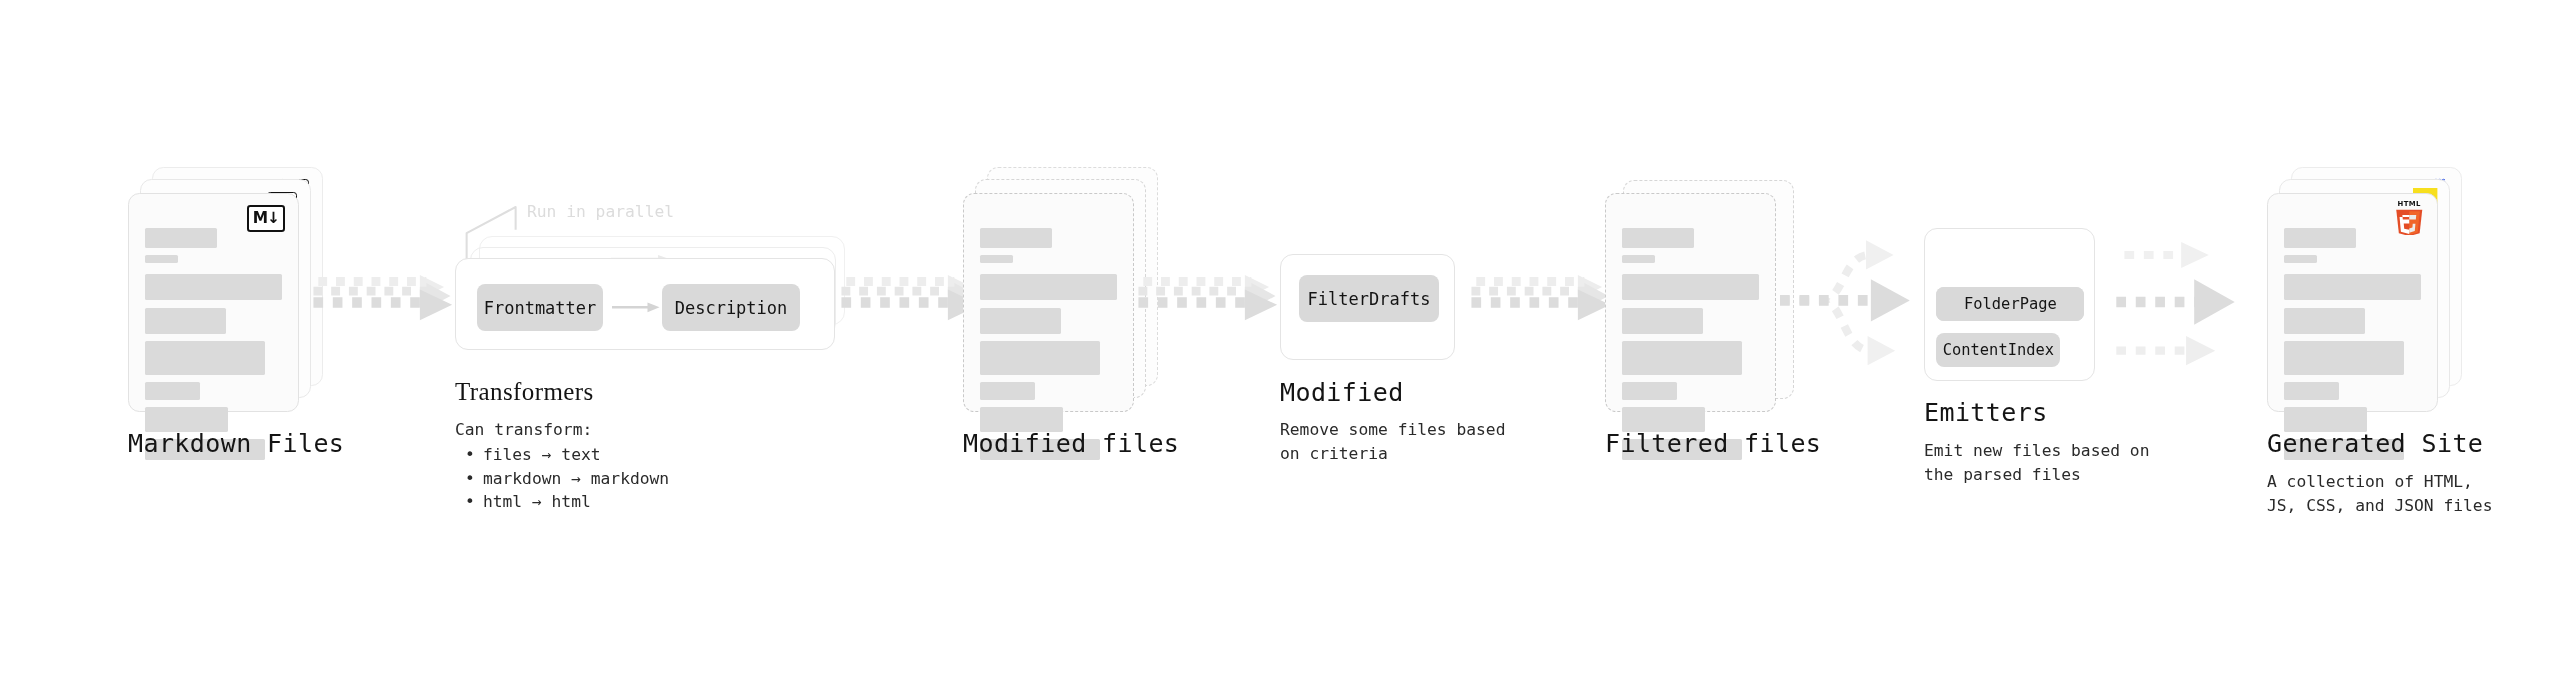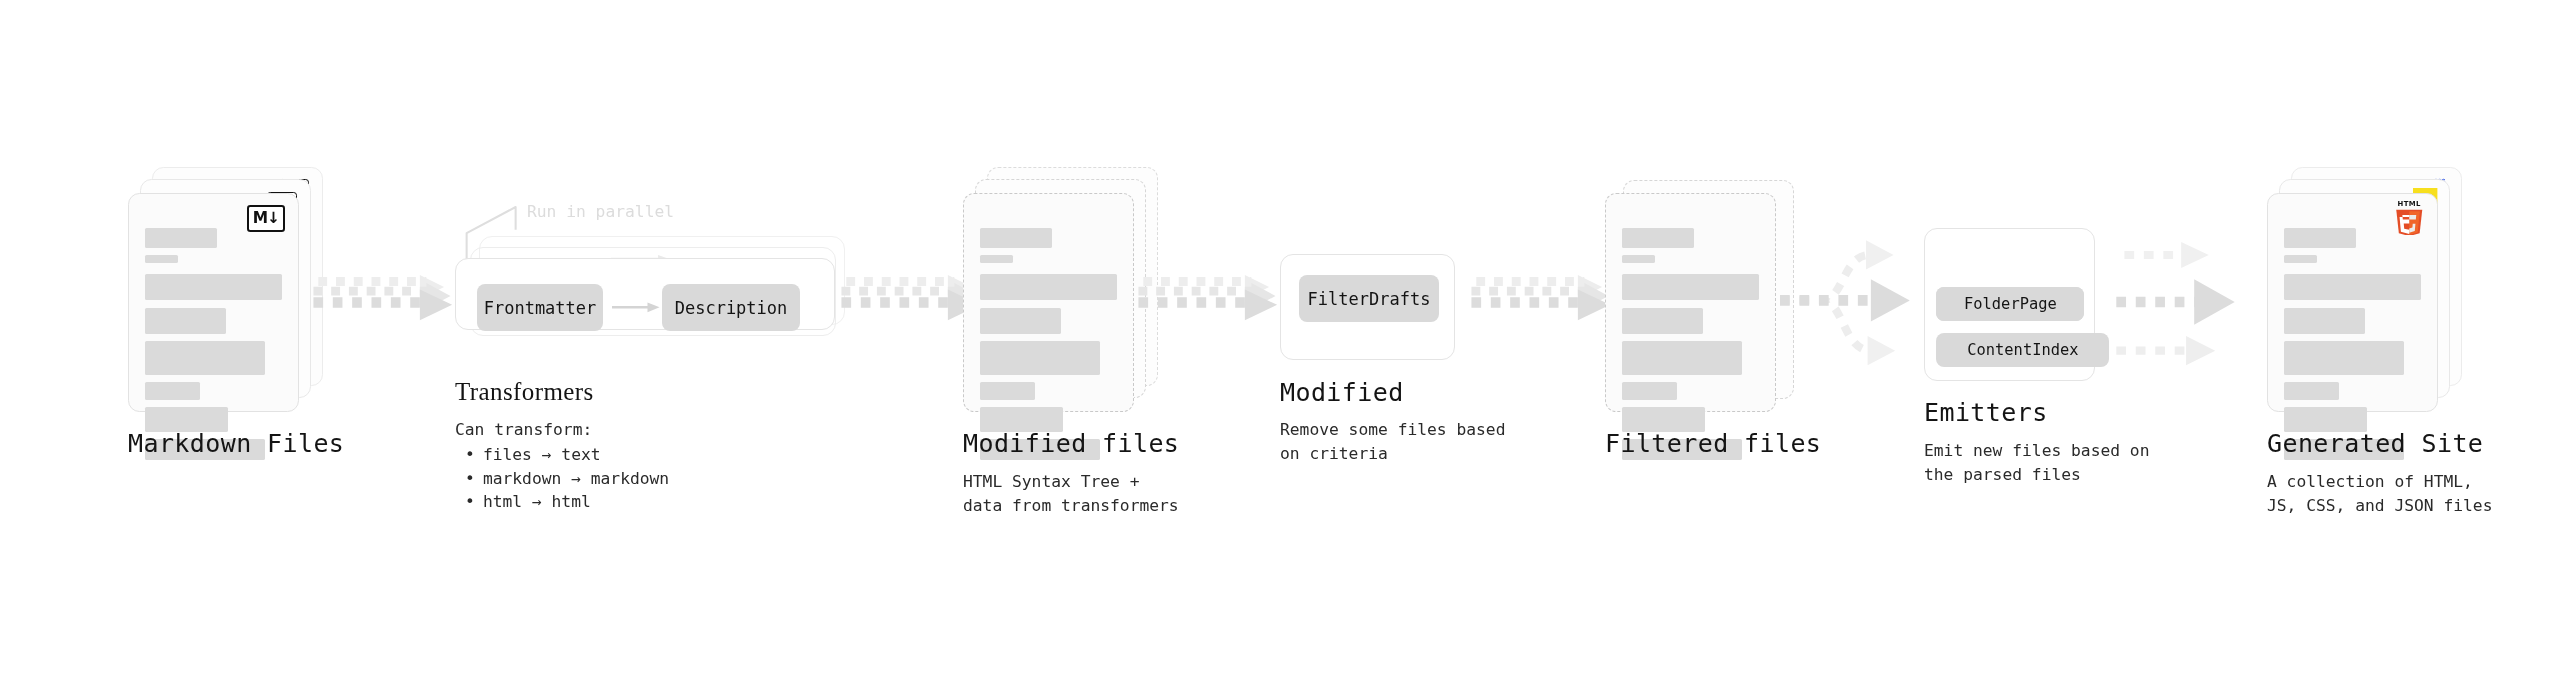--- a/index.html
+++ b/index.html
@@ -178,21 +178,21 @@
           <line x1="0" y1="6" x2="62" y2="6"></line>
         </g>
         <polygon points="58,1 72,6 58,11" fill="#eaeaea"></polygon>
         <g stroke="#e6e6e6" stroke-width="3" fill="none">
           <line x1="0" y1="22" x2="62" y2="22"></line>
         </g>
         <polygon points="58,17 72,22 58,27" fill="#e6e6e6"></polygon>
       </svg>
     </div>
 
-    <div class="pbox" style="left:455px;top:258px;width:380px;height:72px;">
+    <div class="pbox" style="left:455px;top:258px;width:380px;height:92px;">
       <div class="chip" style="left:21px;top:25px;width:126px;height:47px;">Frontmatter</div>
       <div class="chip" style="left:206px;top:25px;width:138px;height:47px;">Description</div>
       <div class="conn" style="left:156px;top:41px;">
         <svg width="50" height="14.6" viewBox="0 0 62 18">
           <line x1="0" y1="9" x2="48" y2="9" stroke="#d4d4d4" stroke-width="3"></line>
           <polygon points="44,3 59,9 44,15" fill="#d4d4d4"></polygon>
         </svg>
       </div>
     </div>
   </div>
@@ -232,22 +232,20 @@
           <div class="fl" style="width: 137px; height: 26px;"></div>
           <div class="fl" style="width: 81px; height: 26px;"></div>
           <div class="fl" style="width: 120px; height: 34px;"></div>
           <div class="fl" style="width: 55px; height: 18px;"></div>
           <div class="fl" style="width: 83px; height: 24.4px;"></div>
           <div class="fl" style="width: 120px; height: 21px;"></div>
         </div>
     </div>
   </div>
   <div class="title" style="position:absolute;left:963px;top:429px;">Modified files</div>
-  <div class="caption" style="position:absolute;left:963px;top:470px;">HTML Syntax Tree +
-data from transformers</div>
 
   <div class="conn" style="left:1138px;top:275px;">
     <svg width="142" height="50" viewBox="0 0 175 62">
       <g stroke="#ededed" stroke-width="11" stroke-dasharray="11 11" fill="none">
         <line x1="6" y1="8" x2="140" y2="8"></line>
       </g>
       <polygon points="132,0 162,15 132,30" fill="#ededed"></polygon>
       <g stroke="#e6e6e6" stroke-width="11" stroke-dasharray="11 11" fill="none">
         <line x1="0" y1="20" x2="146" y2="20"></line>
       </g>
@@ -309,21 +307,21 @@
       </g>
       <polygon points="106,14 140,32 106,50" fill="#f0f0f0"></polygon>
       <polygon points="108,132 142,150 108,168" fill="#f0f0f0"></polygon>
       <polygon points="112,62 160,88 112,114" fill="#dcdcdc"></polygon>
     </svg>
   </div>
 
   <div class="pbox" style="left:1924px;top:228px;width:171px;height:153px;">
     <div class="chip" style="left:11.4px;top:11.4px;width:148px;height:34px;font-size:15.4px;margin-top:47px;">ContentPage</div>
     <div class="chip" style="left:11.4px;top:58px;width:148px;height:34px;font-size:15.4px;">FolderPage</div>
-    <div class="chip" style="left:11.4px;top:104px;width:173px;height:34px;font-size:15.4px;">ContentIndex</div>
+    <div class="chip" style="left:11.4px;top:104px;width:124px;height:34px;font-size:15.4px;">ContentIndex</div>
   </div>
   <div class="title" style="position:absolute;left:1924px;top:398px;">Emitters</div>
   <div class="caption" style="position:absolute;left:1924px;top:439px;">Emit new files based on
 the parsed files</div>
 
   <div class="conn" style="left:2113px;top:229px;">
     <svg width="138" height="146" viewBox="0 0 170 180">
       <g fill="none" stroke-dasharray="12 12">
         <line x1="14" y1="32" x2="96" y2="32" stroke="#f0f0f0" stroke-width="10"></line>
         <line x1="4" y1="90" x2="108" y2="90" stroke="#dcdcdc" stroke-width="13"></line>

